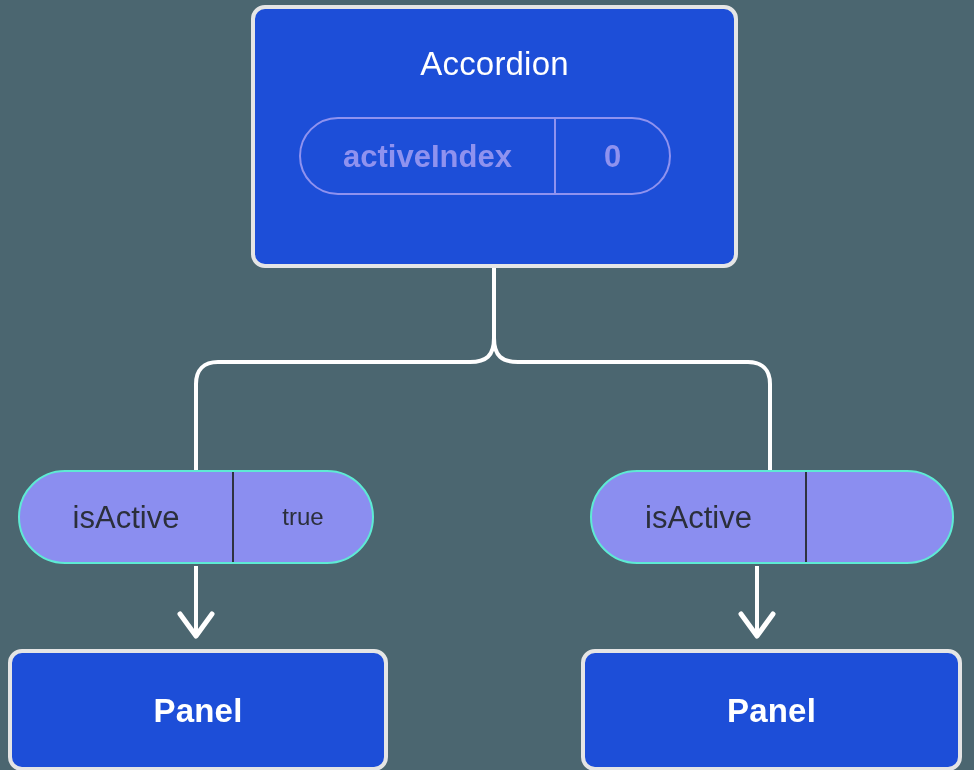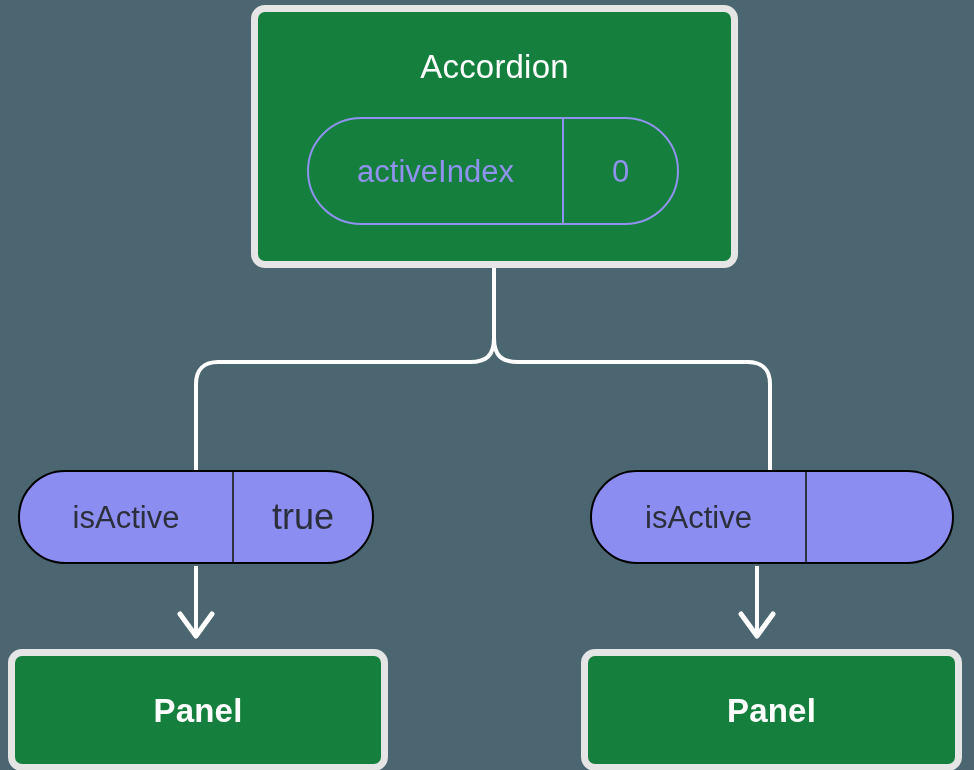--- a/index.html
+++ b/index.html
@@ -29,22 +29,22 @@
     top: 0;
     width: 974px;
     height: 770px;
     pointer-events: none;
   }
 
   
   .node-box {
     position: absolute;
     box-sizing: border-box;
-    background: #15803d;
-    border: 7px solid #e5e5e5;
+    background: #1d4ed8;
+    border: 4px solid #e5e5e5;
     border-radius: 14px;
     display: flex;
     align-items: center;
     justify-content: center;
   }
 
   #accordion-node {
     left: 251px;
     top: 5px;
     width: 487px;
@@ -80,30 +80,31 @@
     color: #ffffff;
     font-size: 33px;
     font-weight: 700;
     letter-spacing: 0.2px;
     line-height: 1;
   }
 
   
   #accordion-state-pill {
     position: absolute;
-    left: 307px;
+    left: 299px;
     top: 117px;
     width: 372px;
-    height: 108px;
+    height: 78px;
     box-sizing: border-box;
     border: 2px solid #8f92ef;
     border-radius: 54px;
     display: flex;
     align-items: stretch;
     background: transparent;
+    font-weight: bold;
   }
   #accordion-state-pill .pill-key {
     flex: 0 0 253px;
     display: flex;
     align-items: center;
     justify-content: center;
     color: #8f92ef;
     font-size: 31px;
     line-height: 1;
   }
@@ -120,21 +121,21 @@
     color: #8f92ef;
     font-size: 31px;
     line-height: 1;
   }
 
   
   .state-pill-filled {
     position: absolute;
     box-sizing: border-box;
     background: #8b8ef0;
-    border: 2px solid #000000;
+    border: 2px solid #5eead4;
     border-radius: 50px;
     display: flex;
     align-items: stretch;
     overflow: hidden;
   }
   .state-pill-filled .pill-key {
     display: flex;
     align-items: center;
     justify-content: center;
     color: #2b2f3b;
@@ -145,21 +146,21 @@
     width: 2px;
     background: #2f3340;
     flex: 0 0 2px;
   }
   .state-pill-filled .pill-value {
     flex: 1 1 auto;
     display: flex;
     align-items: center;
     justify-content: center;
     color: #2b2f3b;
-    font-size: 36px;
+    font-size: 24px;
     line-height: 1;
   }
 
   #state-pill-left {
     left: 18px;
     top: 470px;
     width: 356px;
     height: 94px;
   }
   #state-pill-left .pill-key { flex: 0 0 212px; }

